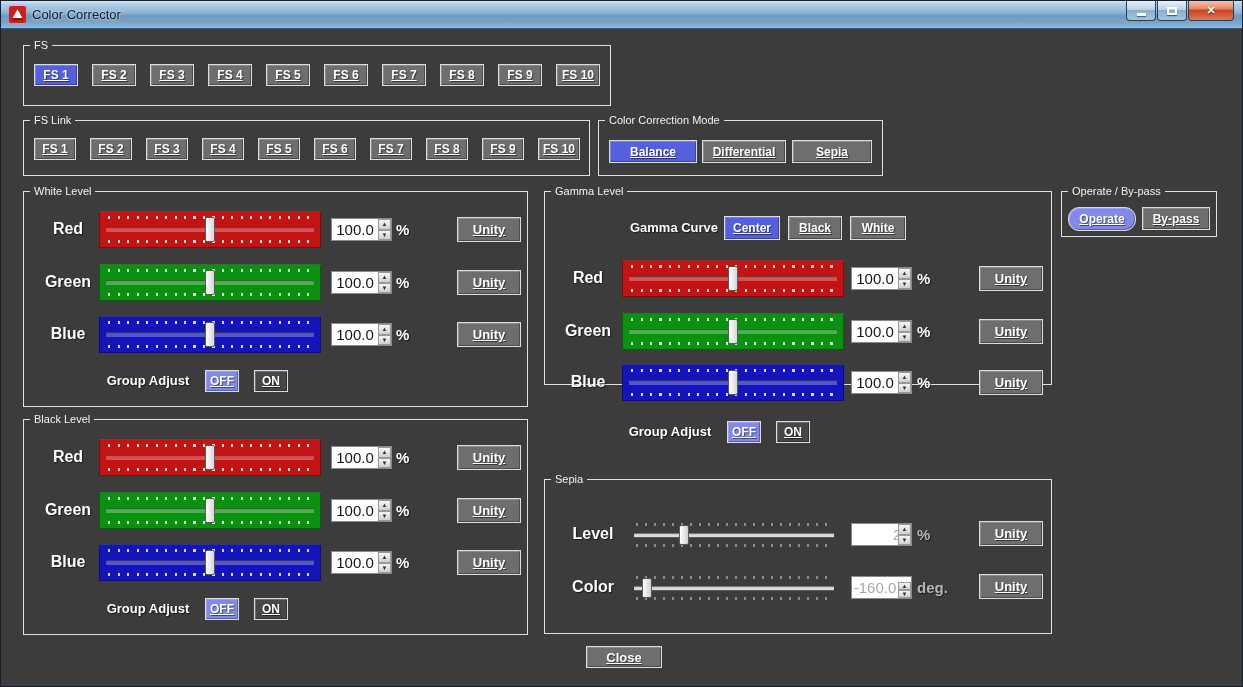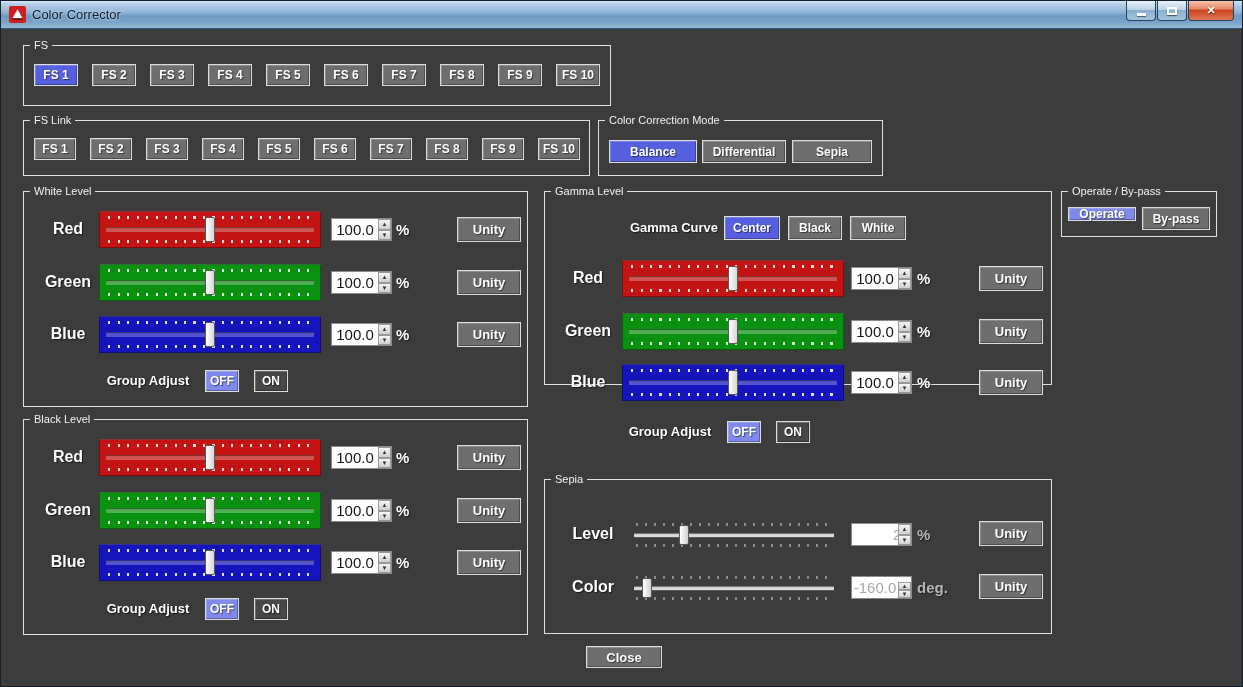--- a/index.html
+++ b/index.html
@@ -28,21 +28,21 @@
 
   
   .group{position:absolute;border:1px solid #e0e0e0;}
   .group-label{position:absolute;top:-8px;left:6px;background:#3c3c3c;padding:0 4px;
     font-size:11px;color:#f2f2f2;white-space:nowrap;line-height:14px;}
 
   
   .btn{position:absolute;display:flex;align-items:center;justify-content:center;
     background:#6e6e6e;border:1px solid #dcdcdc;color:#fff;font-weight:bold;font-size:12px;
     text-shadow:1px 1px 1px rgba(0,0,0,.5);
-    box-shadow:inset 1px 1px 0 rgba(255,255,255,.2),inset -1px -1px 0 rgba(0,0,0,.3);}
+    box-shadow:inset 1px 1px 0 rgba(255,255,255,.2),inset -1px -1px 0 rgba(0,0,0,.3);text-decoration:underline;}
   .btn.sel{background:var(--accent,#5560de);}
   .btn.sel-light{background:var(--accent-light,#7f8aec);}
   .btn.dark{background:#474747;}
   .btn.unity{font-size:13px;}
 
   
   .ch-label{position:absolute;height:24px;color:#fff;font-weight:bold;font-size:16px;
     text-align:center;line-height:24px;text-shadow:1px 1px 1px rgba(0,0,0,.6);}
   .ga-label{position:absolute;color:#fff;font-weight:bold;font-size:13px;
     text-align:center;line-height:22px;text-shadow:1px 1px 1px rgba(0,0,0,.6);}
@@ -371,20 +371,20 @@
           <span class="arr">▲</span>
           <span class="arr">▼</span>
         </span>
     </div>
     <div class="unit dim" style="left:372px;top:96px;">deg.</div>
     <div class="btn unity" style="left:434px;top:94px;width:64px;height:25px;">Unity</div>
   </div>
 
   <div class="group" style="left:1060px;top:190px;width:156px;height:46px;">
     <span class="group-label">Operate / By-pass</span>
-    <div class="btn sel-light" style="left:6px;top:15px;width:68px;height:14px;">Operate</div>
+    <div class="btn sel-light" style="left:6px;top:15px;width:68px;height:24px;border-radius:11px;">Operate</div>
     <div class="btn" style="left:80px;top:15px;width:68px;height:23px;">By-pass</div>
   </div>
 
 
   <div class="btn" style="left:585px;top:645px;width:76px;height:22px;font-size:13px;">Close</div>
 
 </div>
 
 </body></html>

